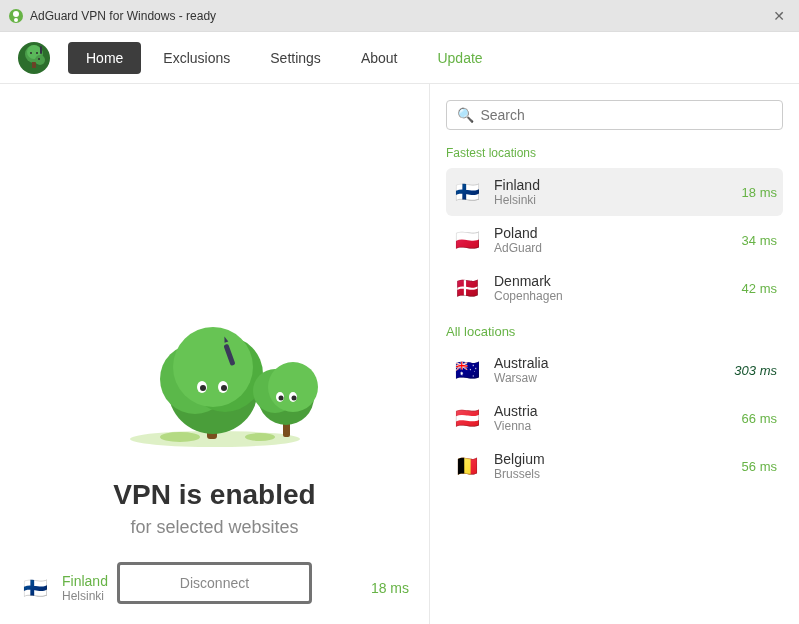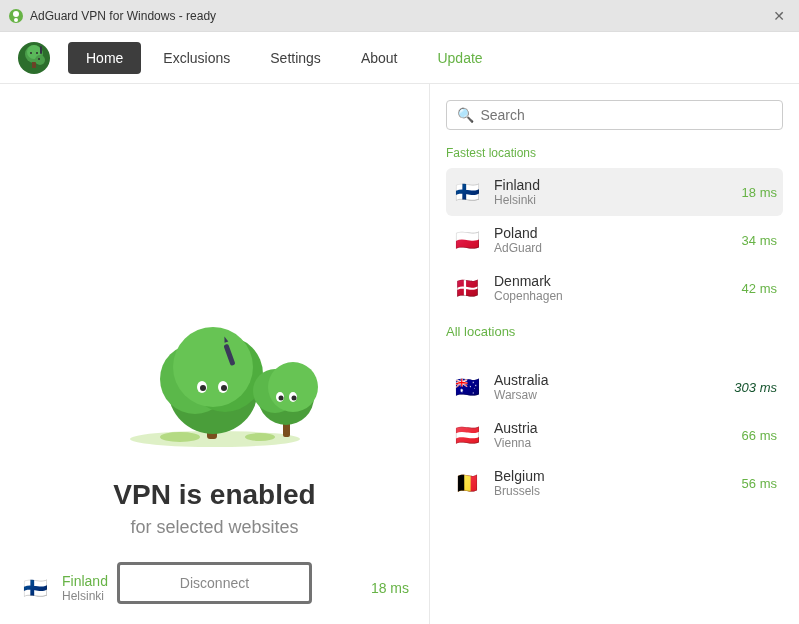--- a/index.html
+++ b/index.html
@@ -223,21 +223,21 @@
     .location-ms {
       margin-left: auto;
       font-size: 13px;
       color: #67b346;
       font-weight: 500;
     }
     .location-ms.slow { color: #14532d; font-style: italic; }
     .all-section-label {
       font-size: 13px;
       color: #67b346;
-      margin: 12px 0 24px;
+      margin: 12px 0 7px;
     }
     
     .right-panel::-webkit-scrollbar { width: 6px; }
     .right-panel::-webkit-scrollbar-track { background: #f1f1f1; }
     .right-panel::-webkit-scrollbar-thumb { background: #ccc; border-radius: 3px; }
   </style>
 </head>
 <body>
 
 <div class="titlebar">

